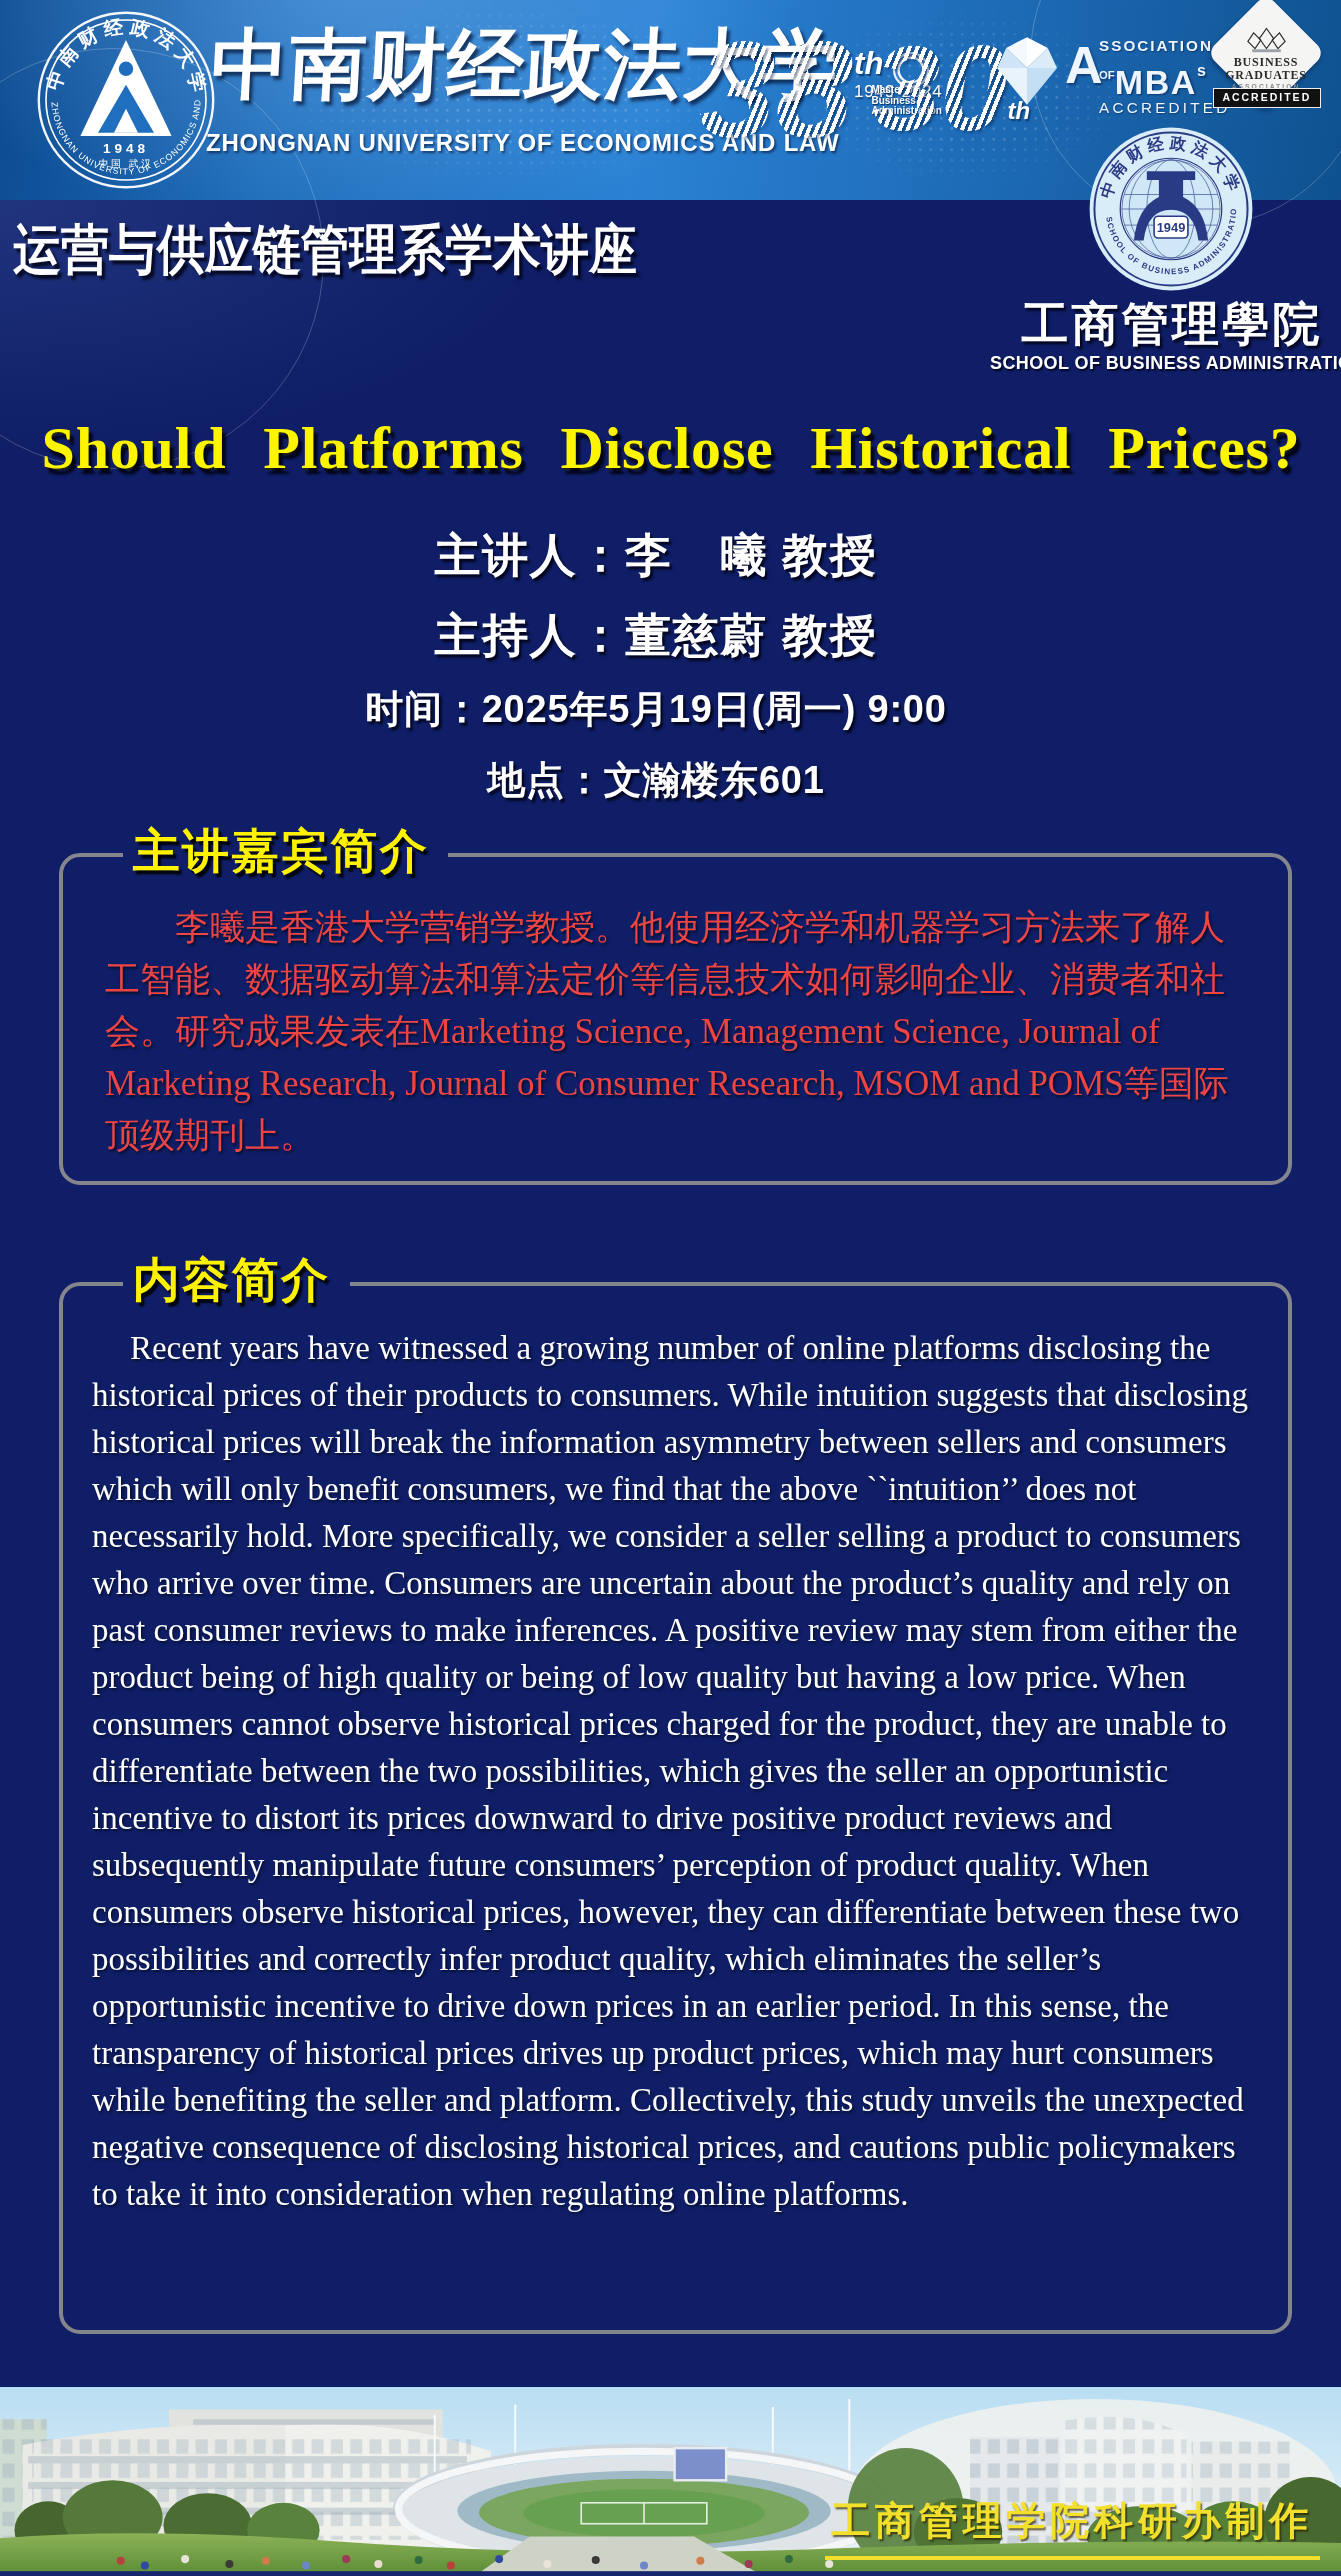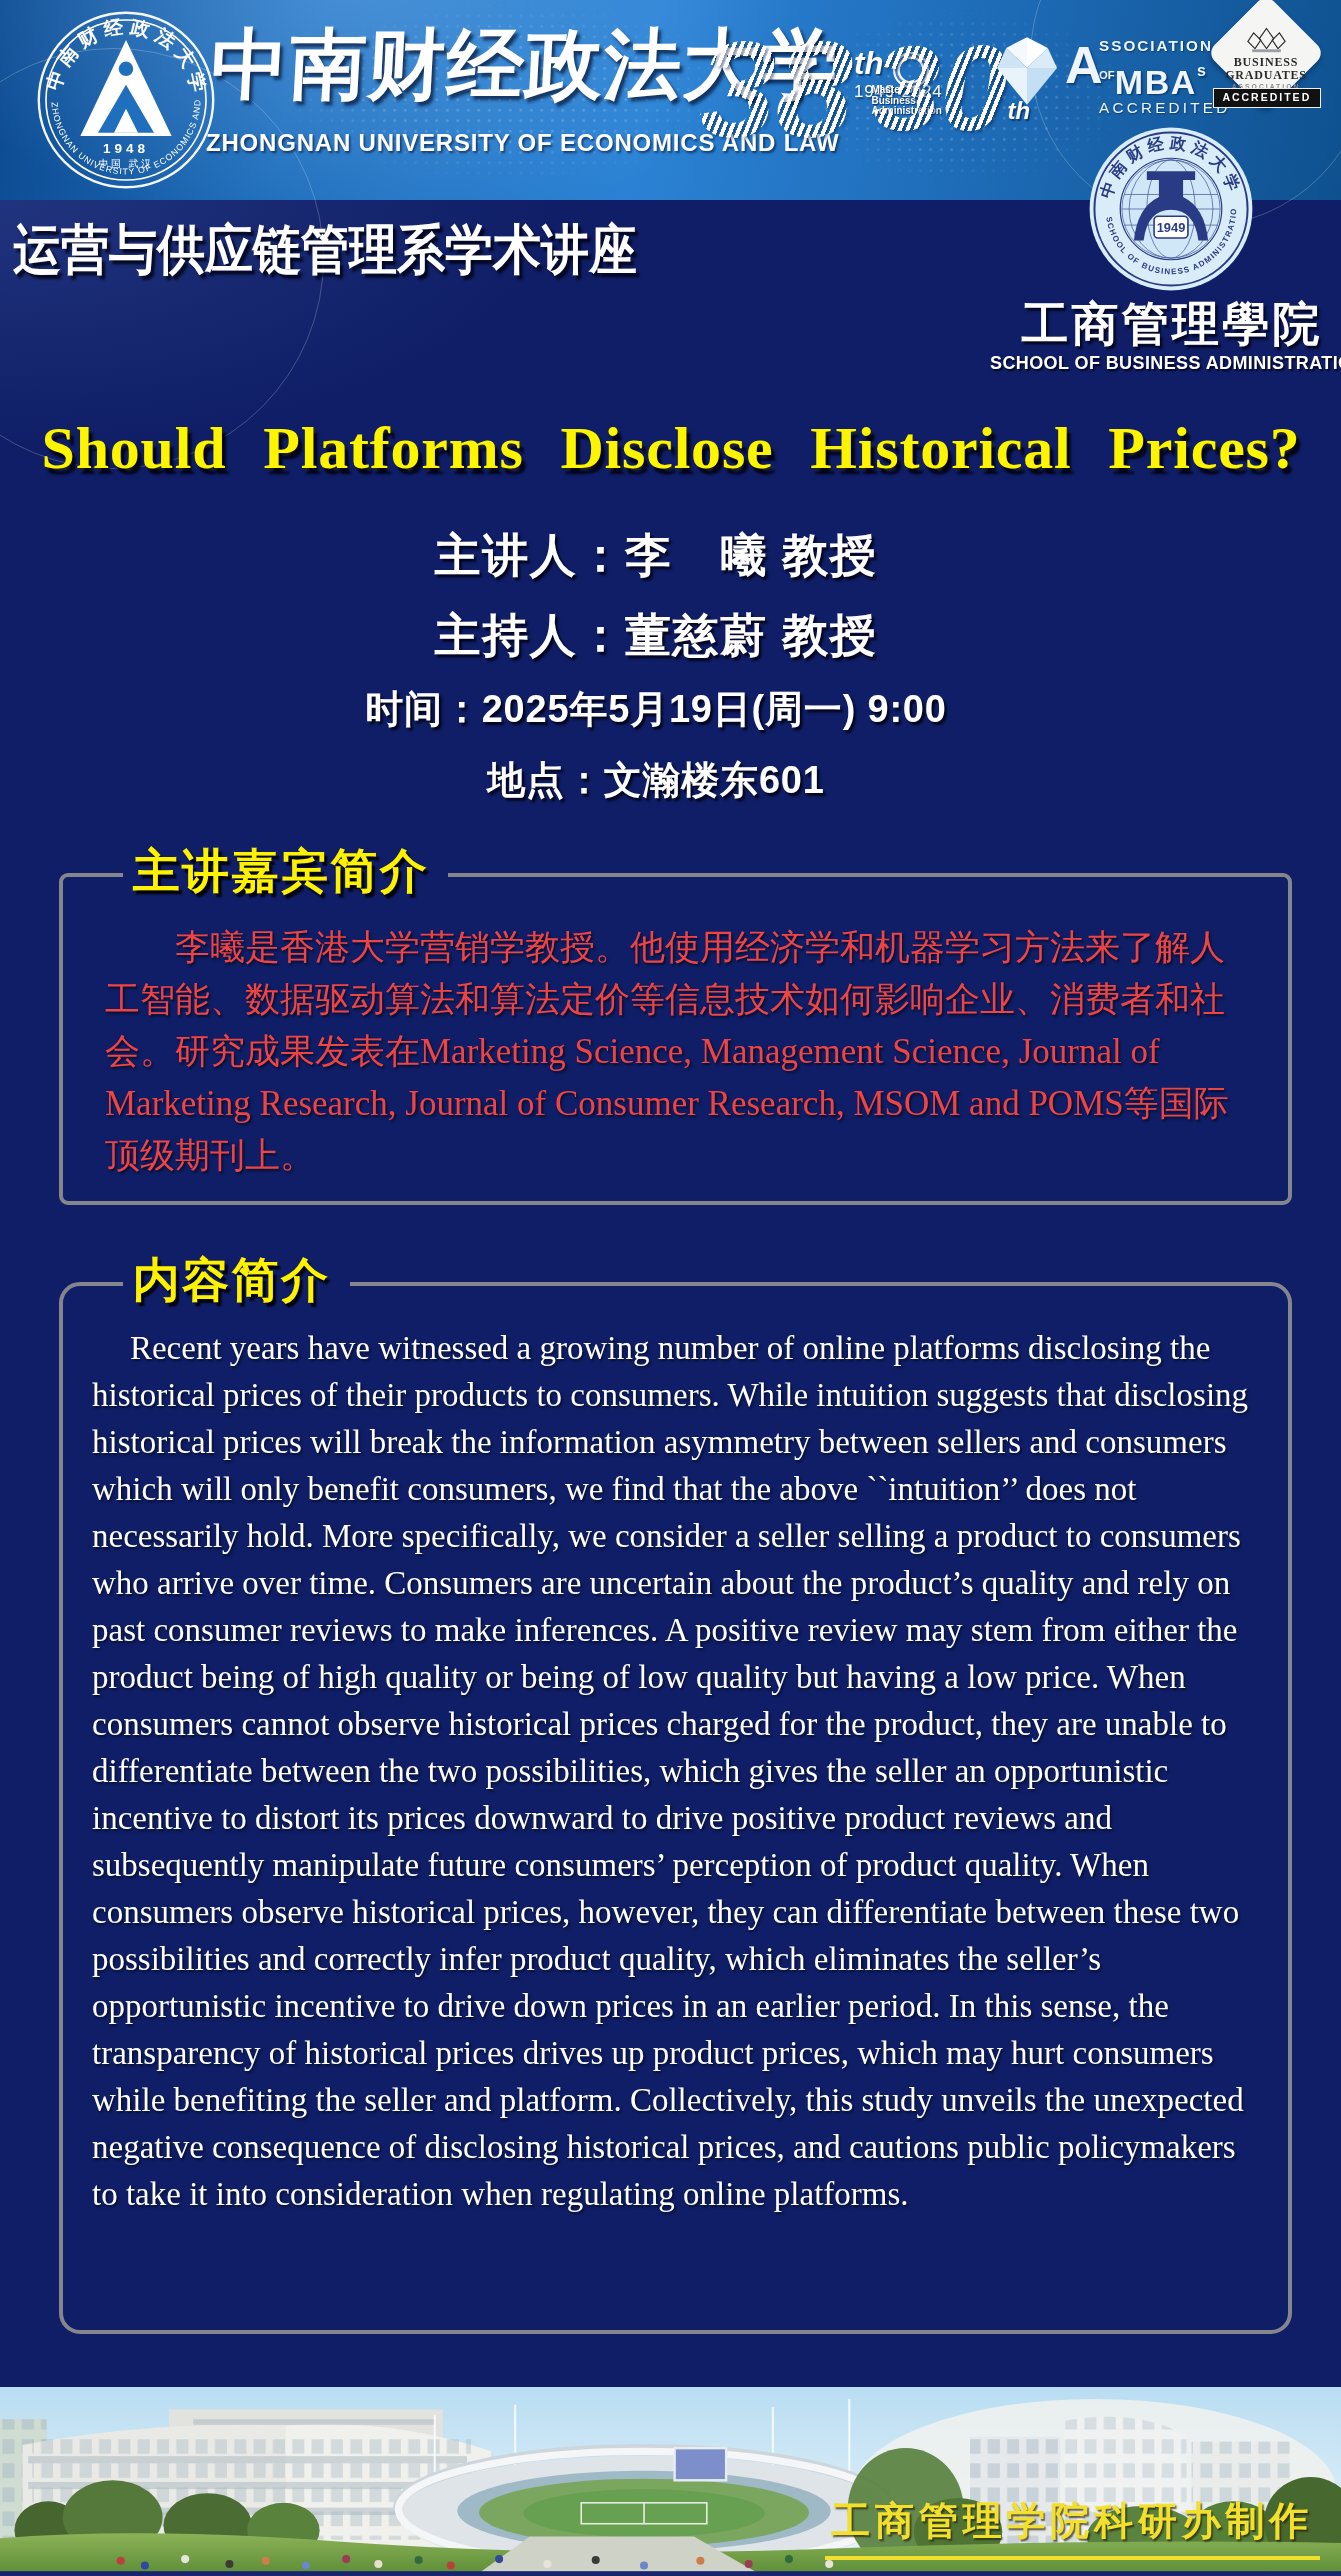--- a/index.html
+++ b/index.html
@@ -93,21 +93,21 @@
     text-shadow:4px 5.6px 2.4px rgba(2,2,18,.9), 1.6px 2.4px 0 rgba(40,40,0,.8);white-space:nowrap;}
 
   .center-line{position:absolute;left:0;width:1312px;text-align:center;color:#fff;font-weight:bold;
     text-shadow:2.4px 3.2px 2.4px rgba(0,0,15,.85);white-space:nowrap;}
   .speaker{top:525px;font-size:46px;letter-spacing:1.6px;}
   .host{top:605px;font-size:46px;letter-spacing:1.6px;}
   .time{top:684px;font-size:38px;letter-spacing:0.8px;}
   .venue{top:755px;font-size:38px;letter-spacing:0.8px;}
 
   .frame{position:absolute;left:59px;width:1225px;border:4px solid #85858d;border-radius:21px;}
-  .bio-frame{top:873px;height:324px;border-radius:9px;}
+  .bio-frame{top:853px;height:324px;}
   .abs-frame{top:1282px;height:1044px;}
   .sec-head{position:absolute;top:-37px;left:60px;background:#0f1e66;padding:0 19.3px 0 9.7px;
     font-weight:bold;font-size:47px;color:#fff200;letter-spacing:2.4px;
     text-shadow:3.2px 4px 1.6px rgba(0,0,0,.85);white-space:nowrap;}
   .bio-text{margin:45px 37px 0 42px;font-family:"Liberation Serif","DejaVu Serif",serif;
     font-size:35px;line-height:52px;color:#ef4444;text-indent:2em;
     text-shadow:1.6px 2.4px 2.4px rgba(0,0,0,.6);}
   .abs-text{margin:39px 29px 0 29px;font-family:"Liberation Serif","DejaVu Serif",serif;
     font-size:33px;line-height:47px;color:#fff;text-indent:1.15em;
     text-shadow:1.6px 2.4px 2.4px rgba(0,0,0,.55);}

